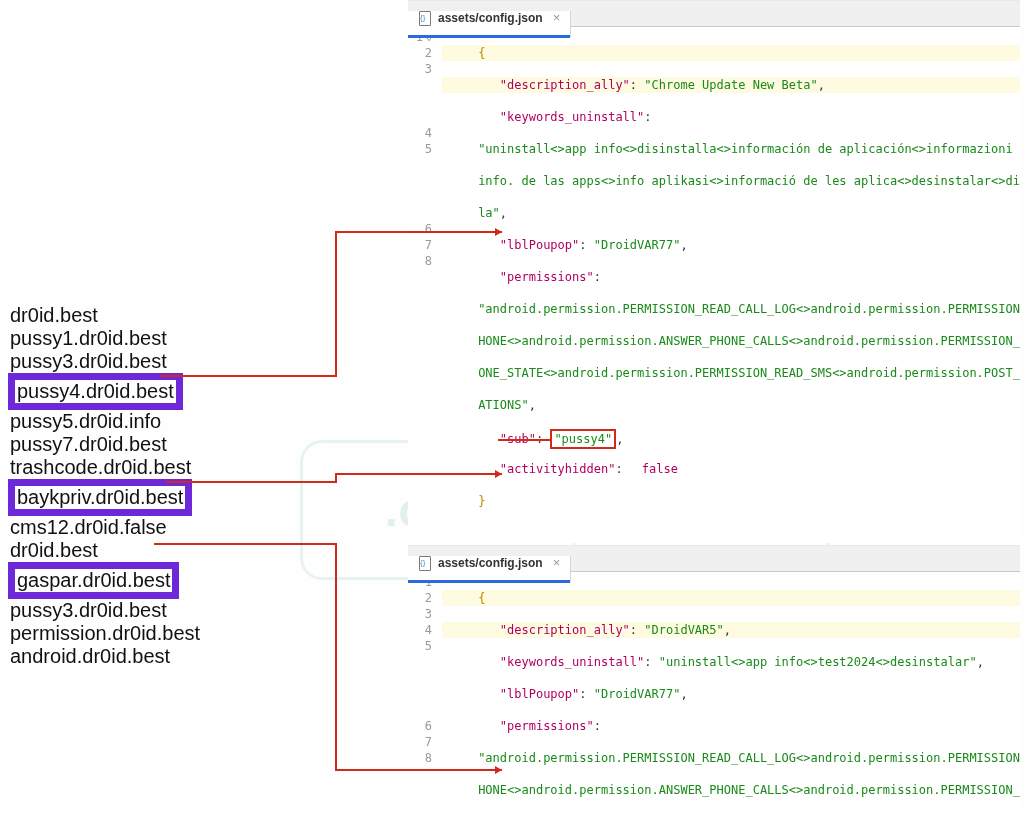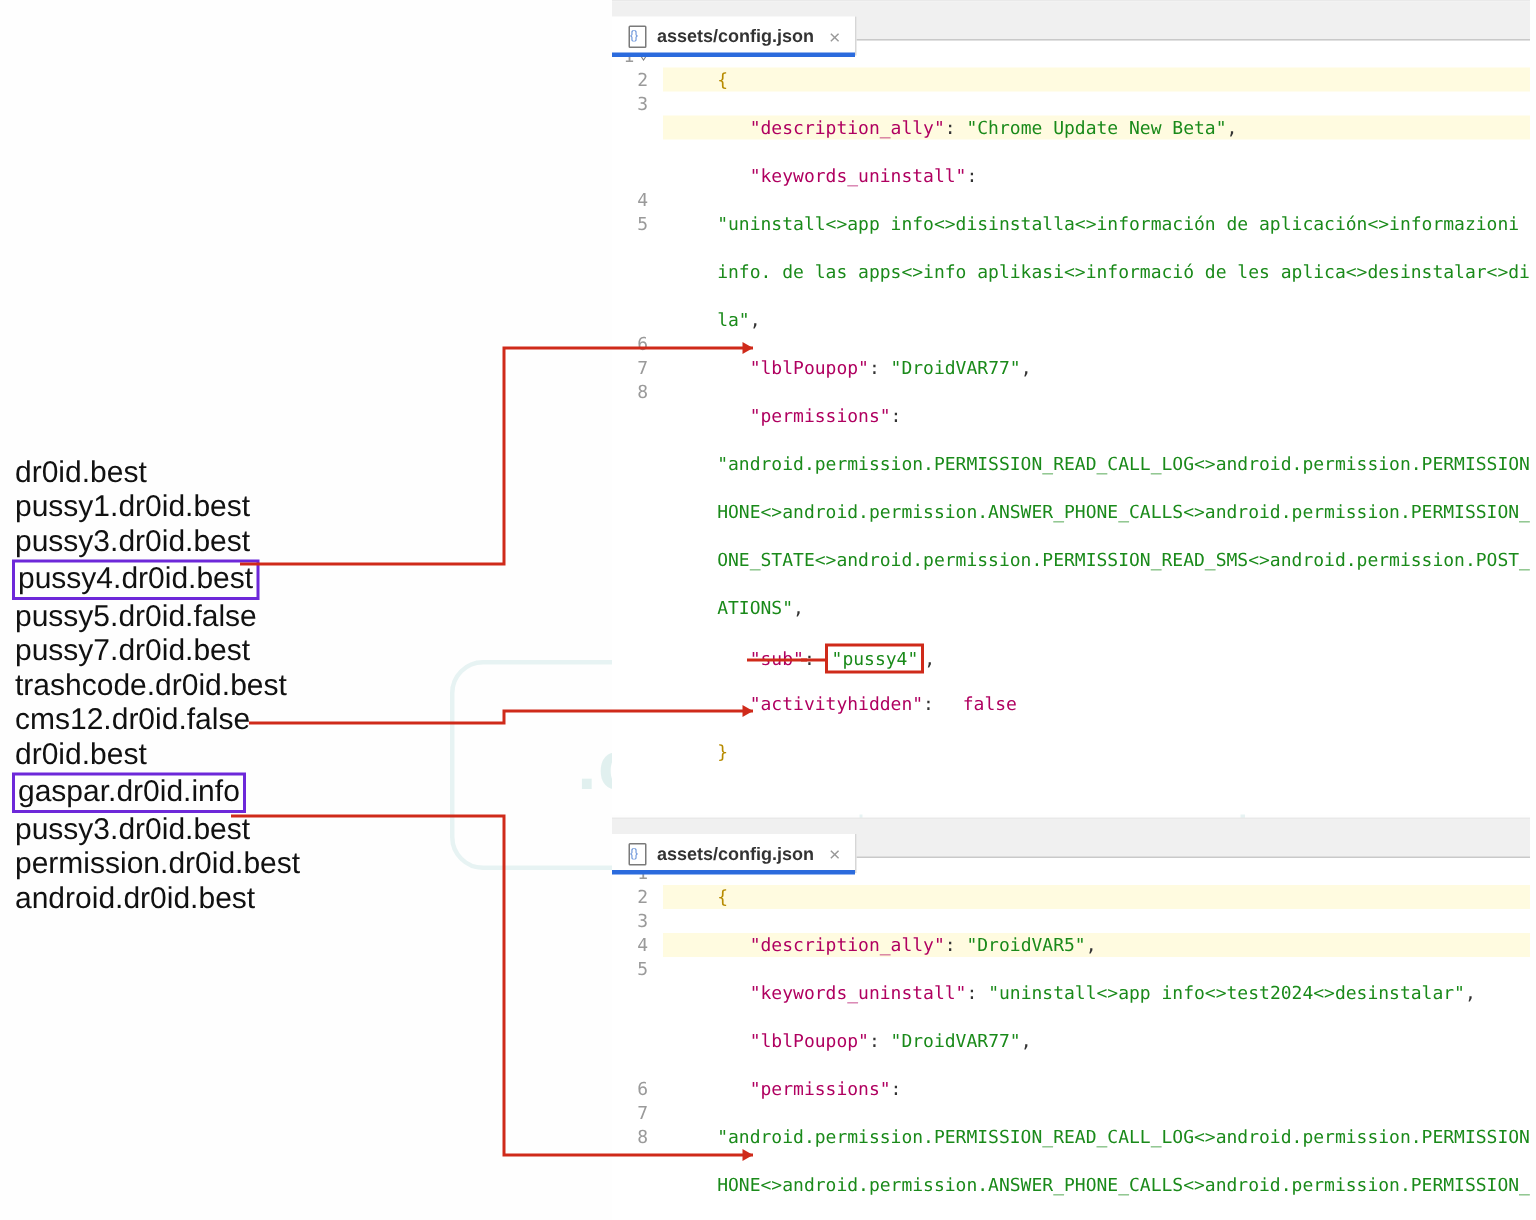--- a/index.html
+++ b/index.html
@@ -18,21 +18,21 @@
     top: 304px;
     width: 200px;
   }
   .host-list {
     font-size: 20px;
     line-height: 21px;
     color: #111;
   }
   .host-list .row { padding: 1px 2px; white-space: nowrap; }
   .host-list .row.box {
-    border: 2px solid #6d28d9;
+    border: 7px solid #6d28d9;
     display: inline-block;
   }
   .right-col {
     position: absolute;
     left: 408px;
     top: 0;
     width: 612px;
   }
   .pane {
     border-top: 1px solid #e9e9e9;
@@ -41,21 +41,21 @@
   .tabbar {
     display: flex;
     align-items: center;
     background: #f0f0f0;
     height: 26px;
     border-bottom: 1px solid #c9c9c9;
     position: relative;
   }
   .tabbar .tab {
     display: flex;
-    align-items: center;
+    align-items: flex-start;
     height: 26px;
     padding: 0 10px;
     background: #fff;
     border-right: 1px solid #d6d6d6;
     position: relative;
     margin-top: 21px;
   }
   .tabbar .tab.active::after {
     content: "";
     position: absolute;
@@ -193,35 +193,36 @@
         <div class="row">dr0id.best</div>
       </div>
       <div>
         <div class="row">pussy1.dr0id.best</div>
       </div>
       <div>
         <div class="row">pussy3.dr0id.best</div>
       </div>
       <div><div class="row box">pussy4.dr0id.best</div></div>
       <div>
-        <div class="row">pussy5.dr0id.false</div>
+        <div class="row">pussy5.dr0id.info</div>
       </div>
       <div>
         <div class="row">pussy7.dr0id.best</div>
       </div>
       <div>
         <div class="row">trashcode.dr0id.best</div>
       </div>
+      <div><div class="row box">baykpriv.dr0id.best</div></div>
       <div>
         <div class="row">cms12.dr0id.false</div>
       </div>
       <div>
         <div class="row">dr0id.best</div>
       </div>
-      <div><div class="row box">gaspar.dr0id.info</div></div>
+      <div><div class="row box">gaspar.dr0id.best</div></div>
       <div>
         <div class="row">pussy3.dr0id.best</div>
       </div>
       <div>
         <div class="row">permission.dr0id.best</div>
       </div>
       <div>
         <div class="row">android.dr0id.best</div>
       </div>
     </div>

